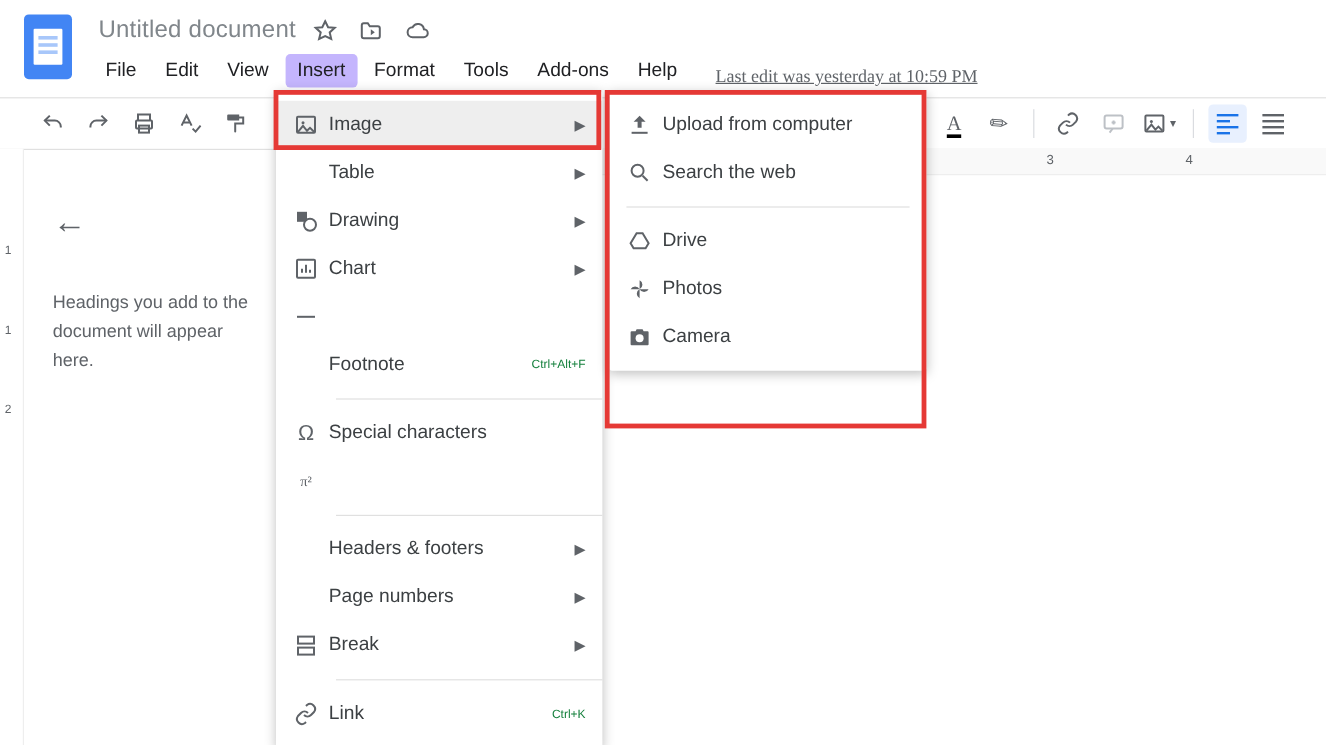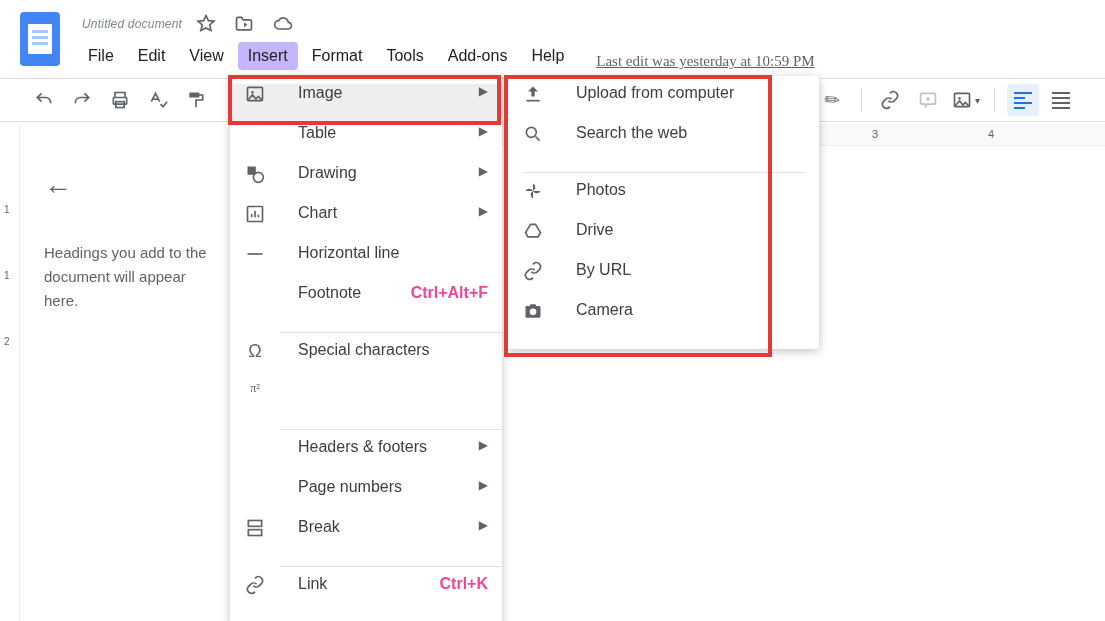--- a/index.html
+++ b/index.html
@@ -33,21 +33,21 @@
     position: relative;
   }
   .docs-icon .page::before{
     content:""; position:absolute; left:4px; right:4px; top:6px; height:3px;
     background:#a8c7fa;
     box-shadow: 0 6px #a8c7fa, 0 12px #a8c7fa;
   }
 
   .title-block { flex:1; }
   .title-row { display:flex; align-items:center; gap:14px; padding: 6px 0 2px 12px; }
-  .doc-title { font-size:12px; color:#80868b; letter-spacing:0.2px;font-style:italic;}
+  .doc-title { font-size:20px; color:#80868b; letter-spacing:0.2px;}
   .title-icons { display:flex; gap:18px; align-items:center; color:#5f6368; }
 
   .menubar { display:flex; gap:4px; padding: 6px 0 8px 8px; align-items:flex-end; flex-wrap:wrap; }
   .menu-item { font-size:16px; padding:5px 10px; border-radius:4px; color:#202124; cursor:default;}
   .menu-item.active { background:#c4b5fd; }
   .last-edit { margin-left:18px; font-size:15px; color:#5f6368; text-decoration: underline; cursor:pointer;font-family:Liberation Serif, serif;}
 
   
   .toolbar {
     border-top:1px solid #e0e0e0;
@@ -102,30 +102,30 @@
     position:absolute;
     background:#fff;
     box-shadow: 0 2px 10px rgba(0,0,0,0.25);
     border-radius:2px;
     padding:8px 0;
     z-index:100;
     color:#3c4043;
     font-size:16px;
   }
   .insert-menu { left:230px; top:76px; width:272px; }
-  .image-submenu { left:508px; top:76px; width:311px; }
+  .image-submenu { left:508px; top:76px; width:264px; }
 
   .m-row {
-    display:flex; align-items:flex-start;
-    height:40px; padding:0 14px; gap:32px; cursor:pointer;
+    display:flex; align-items:center;
+    height:40px; padding:0 14px; gap:8px; cursor:pointer;
     position:relative;
   }
   .m-row.active{ background:#eeeeee; }
   .m-row .label{ flex:1; }
-  .m-row .short{ color:#ec4899; font-size:16px;font-weight:bold; }
+  .m-row .short{ color:#15803d; font-size:10px; }
   .m-row .arrow{ color:#5f6368; font-size:12px; }
   .m-icon { width:22px; text-align:center; color:#5f6368; font-size:18px; flex-shrink:0; display:flex; align-items:center; justify-content:center;}
   .m-divider { height:1px; background:#e0e0e0; margin:8px 0 8px 50px;}
   .sub-divider { height:1px; background:#e0e0e0; margin:8px 14px;}
 
   
   .hl-box { position:absolute; border:4px solid #e53935; pointer-events:none; z-index:200;}
   .hl1 { left:228px; top:75px;  width:273px; height:50px; }
   .hl2 { left:504px; top:75px;  width:268px; height:282px; }
 
@@ -320,21 +320,20 @@
     <span class="label">Chart</span>
     <span class="arrow">▶</span>
   </div>
 
   <div class="m-row">
     <span class="m-icon">
       <svg width="20" height="20" viewBox="0 0 24 24">
           <rect x="3" y="11" width="18" height="2" fill="#5f6368"></rect>
         </svg>
     </span>
-    <span class="label">Horizontal line</span>
   </div>
 
   <div class="m-row">
     <span class="m-icon"></span>
     <span class="label">Footnote</span>
     <span class="short">Ctrl+Alt+F</span>
   </div>
 
   <div class="m-divider"></div>
 
@@ -404,45 +403,36 @@
           <path d="M20 20l-5-5"></path>
         </svg>
     </span>
     <span class="label">Search the web</span>
   </div>
 
   <div class="sub-divider"></div>
 
   <div class="m-row">
     <span class="m-icon">
+      <svg width="20" height="20" viewBox="0 0 24 24" fill="none" stroke="#5f6368" stroke-width="2">
+          <path d="M9 4h6l6 10-3 5H6l-3-5 6-10z"></path>
+        </svg>
+    </span>
+    <span class="label">Drive</span>
+  </div>
+
+  <div class="m-row">
+    <span class="m-icon">
       <svg width="20" height="20" viewBox="0 0 24 24" fill="#5f6368">
           <path d="M12 12L12 3a5 5 0 0 1 0 9zM12 12h9a5 5 0 0 1-9 0zM12 12v9a5 5 0 0 1 0-9zM12 12H3a5 5 0 0 1 9 0z"></path>
         </svg>
     </span>
     <span class="label">Photos</span>
   </div>
 
-  <div class="m-row">
-    <span class="m-icon">
-      <svg width="20" height="20" viewBox="0 0 24 24" fill="none" stroke="#5f6368" stroke-width="2">
-          <path d="M9 4h6l6 10-3 5H6l-3-5 6-10z"></path>
-        </svg>
-    </span>
-    <span class="label">Drive</span>
-  </div>
-
-  <div class="m-row">
-    <span class="m-icon">
-      <svg width="20" height="20" viewBox="0 0 24 24" fill="none" stroke="#5f6368" stroke-width="2">
-          <path d="M10 13a5 5 0 0 0 7 0l3-3a5 5 0 0 0-7-7l-1 1"></path>
-          <path d="M14 11a5 5 0 0 0-7 0l-3 3a5 5 0 0 0 7 7l1-1"></path>
-        </svg>
-    </span>
-    <span class="label">By URL</span>
-  </div>
 
   <div class="m-row">
     <span class="m-icon">
       <svg width="20" height="20" viewBox="0 0 24 24" fill="#5f6368">
           <path d="M9 4h6l1 2h4a1 1 0 0 1 1 1v12a1 1 0 0 1-1 1H4a1 1 0 0 1-1-1V7a1 1 0 0 1 1-1h4l1-2z"></path>
           <circle cx="12" cy="13" r="4" fill="#fff"></circle>
         </svg>
     </span>
     <span class="label">Camera</span>
   </div>

